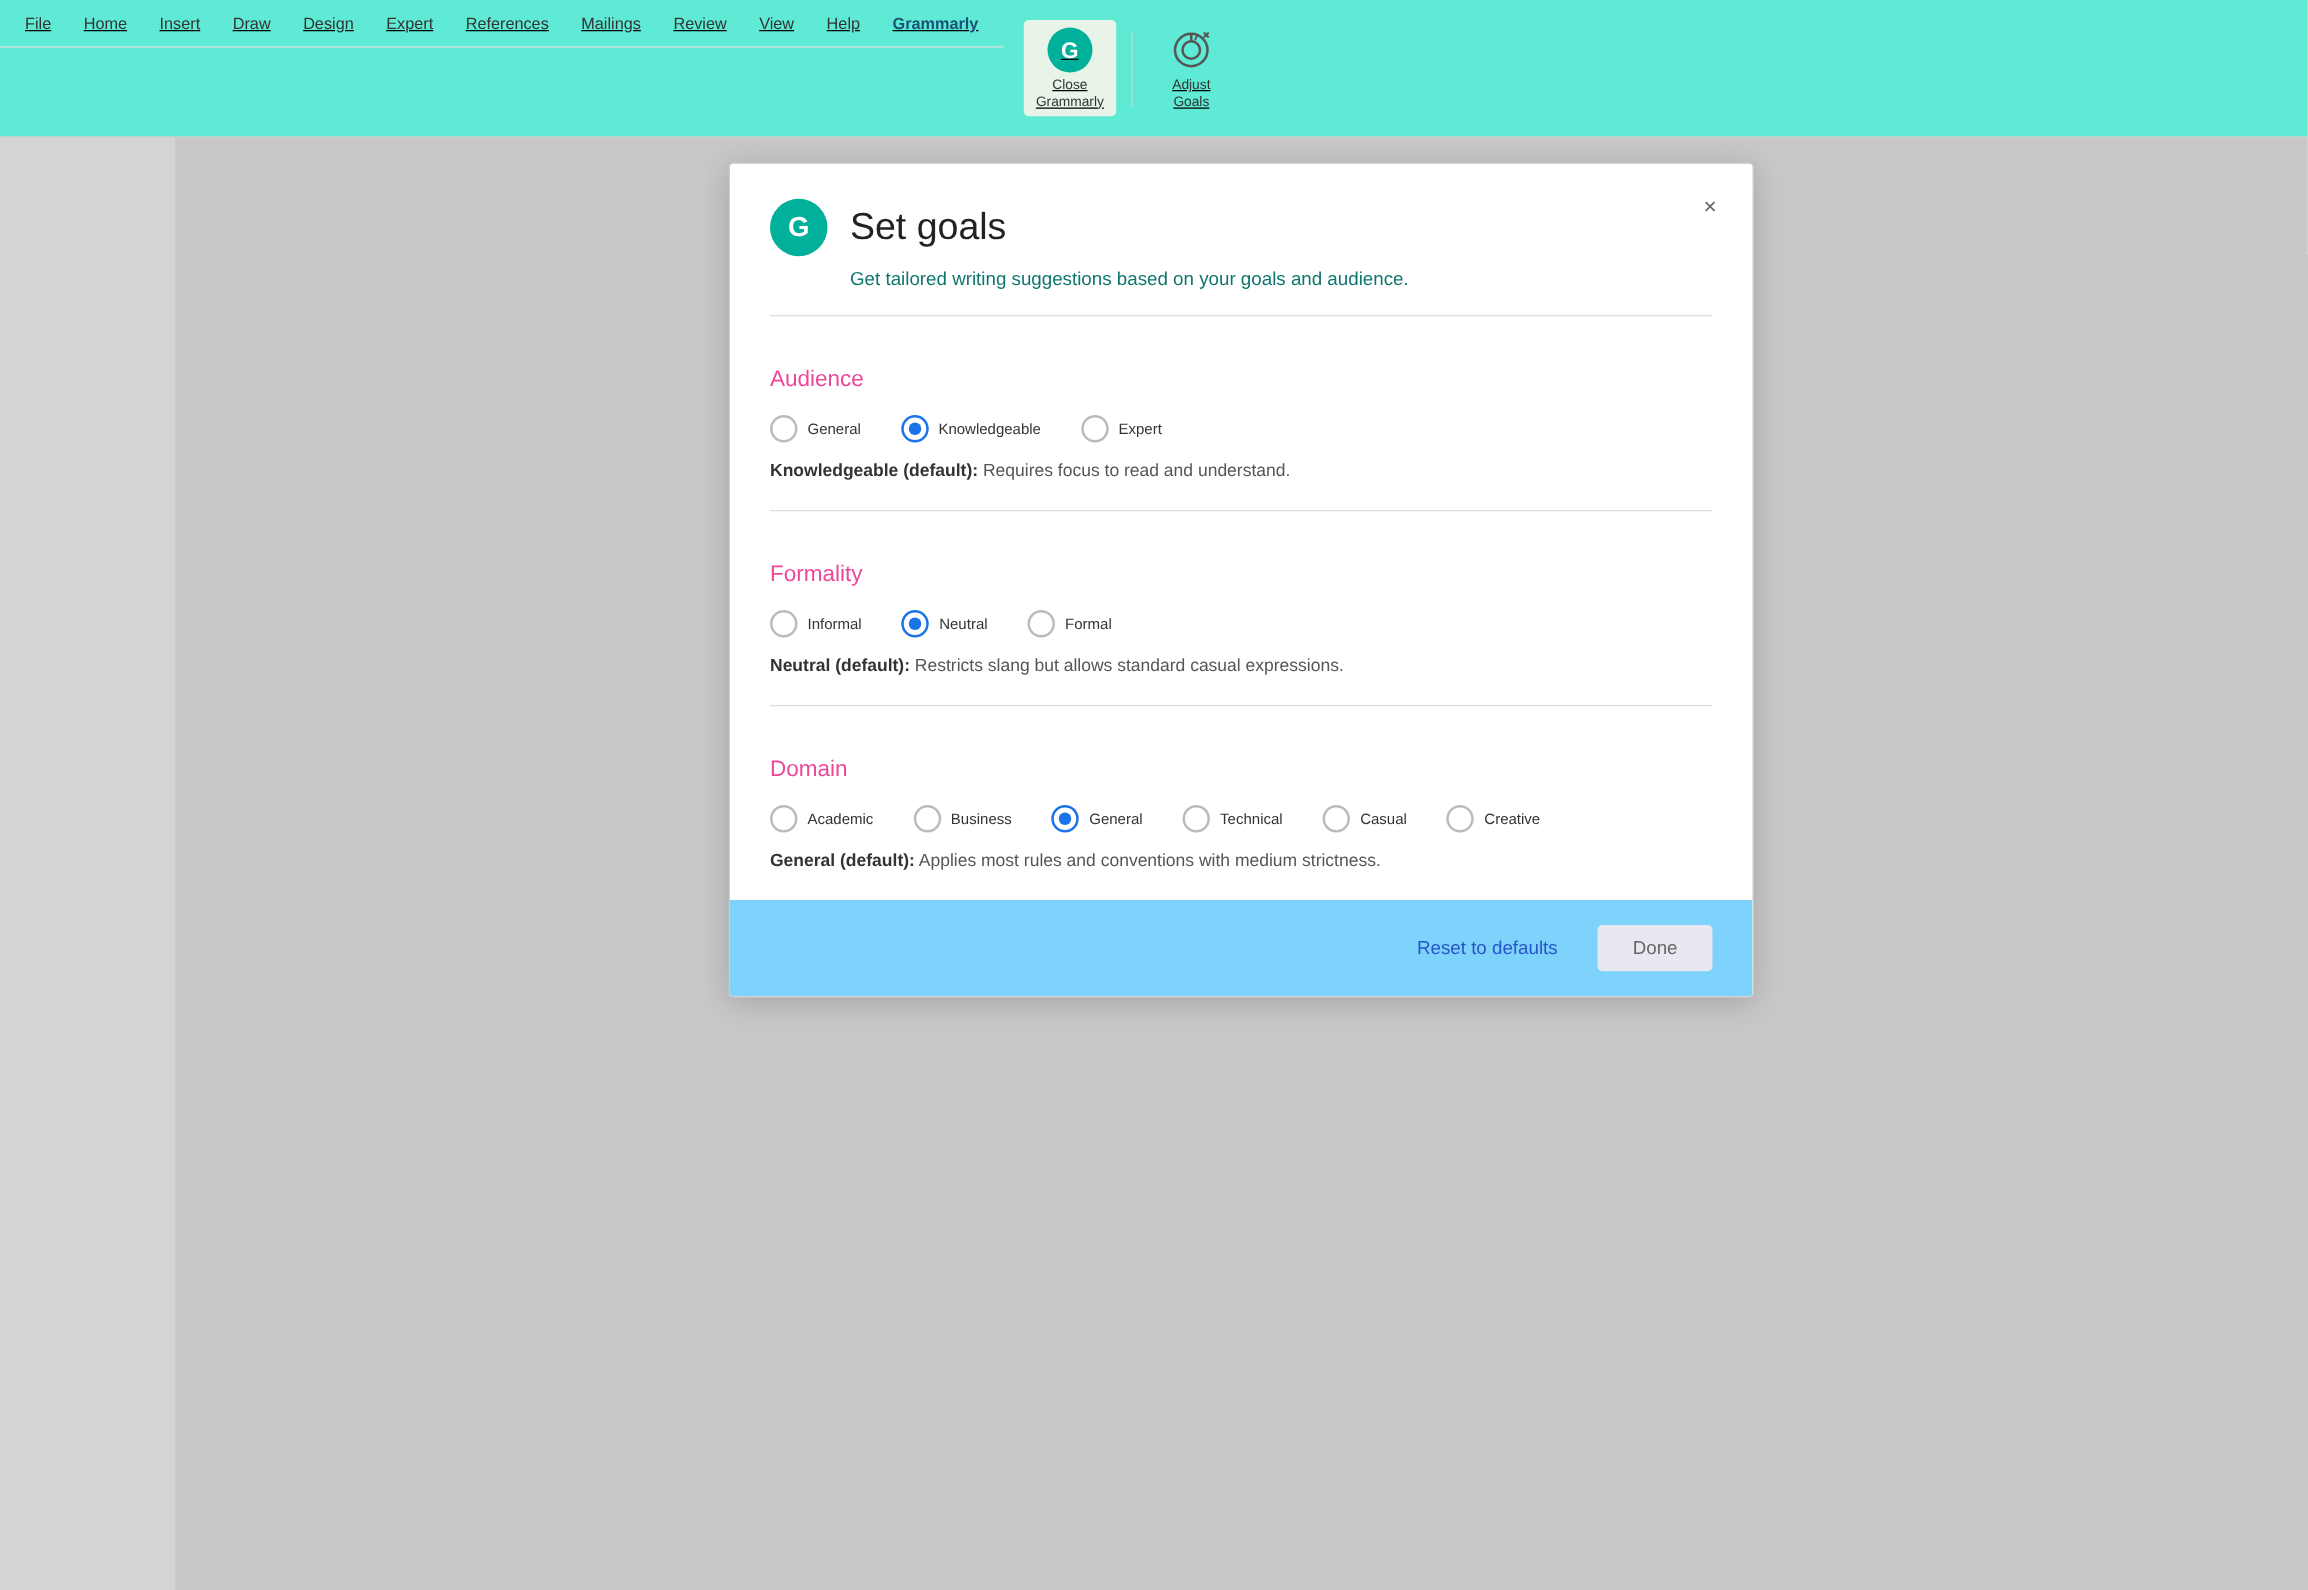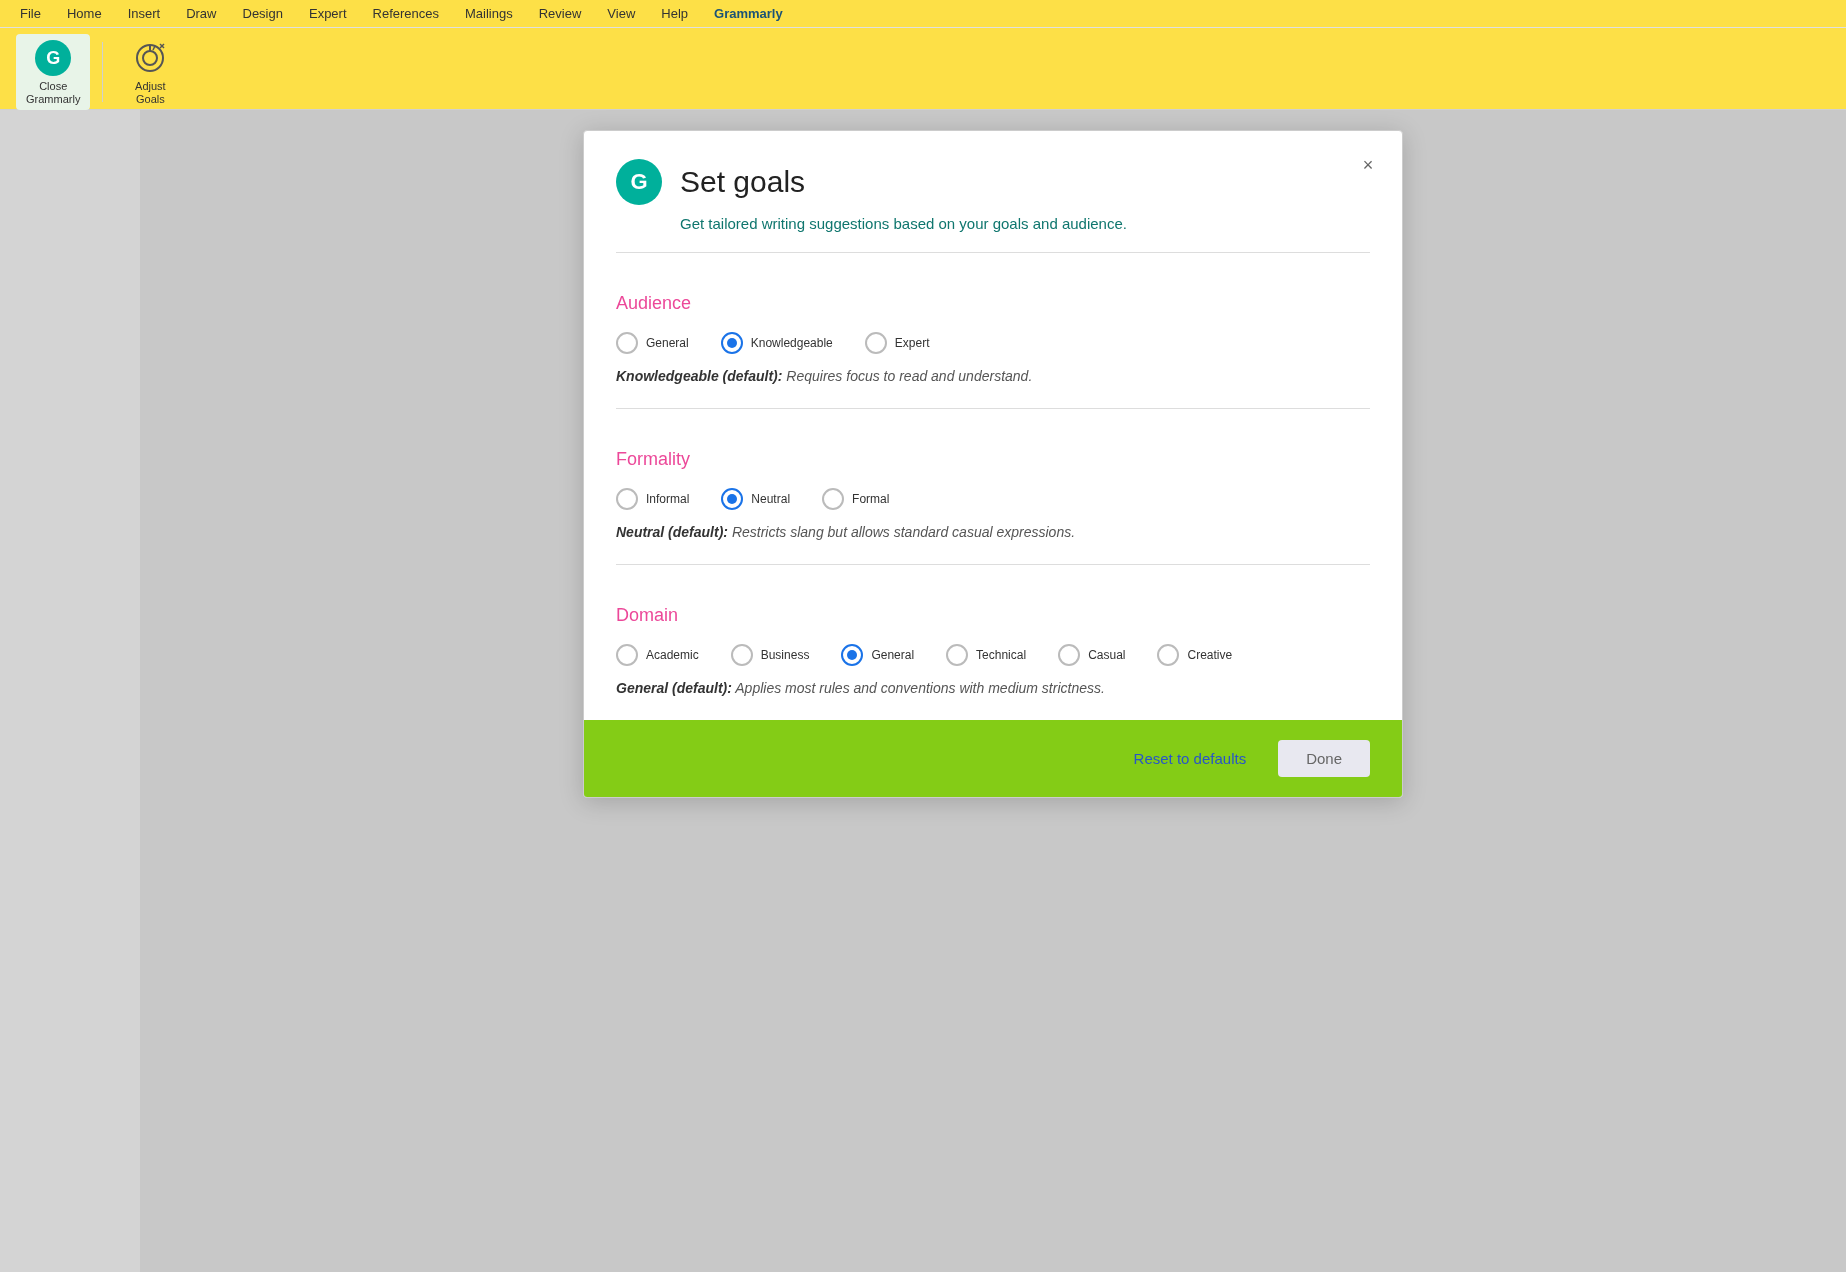--- a/index.html
+++ b/index.html
@@ -7,25 +7,26 @@
       font-family: 'Segoe UI', Arial, sans-serif;
       background: #e8e8e8;
       width: 1846px;
       height: 1272px;
       overflow: hidden;
       position: relative;
     }
 
     
     .ribbon {
-      background: #fde047;
+      background: #5eead4;
       border-bottom: 1px solid #d0d0d0;
       height: 110px;
       display: flex;
-      flex-direction: column;
+      flex-direction: row;
+      text-decoration: underline;
     }
     .ribbon-tabs {
       display: flex;
       align-items: center;
       height: 38px;
       padding: 0 8px;
       gap: 2px;
       border-bottom: 1px solid #e0e0e0;
     }
     .ribbon-tab {
@@ -233,34 +234,33 @@
       width: 10px;
       height: 10px;
       border-radius: 50%;
       background: #1a73e8;
     }
 
     .description-text {
       font-size: 14px;
       color: #555;
       margin-bottom: 4px;
-      font-style: italic;
     }
     .description-text .label-bold {
       font-weight: 600;
       color: #333;
     }
 
     .section-block {
       padding-top: 20px;
       padding-bottom: 20px;
     }
 
     .dialog-footer {
-      background: #84cc16;
+      background: #7dd3fc;
       padding: 20px 32px;
       display: flex;
       align-items: center;
       justify-content: flex-end;
       gap: 16px;
     }
 
     .btn-reset {
       background: none;
       border: none;

